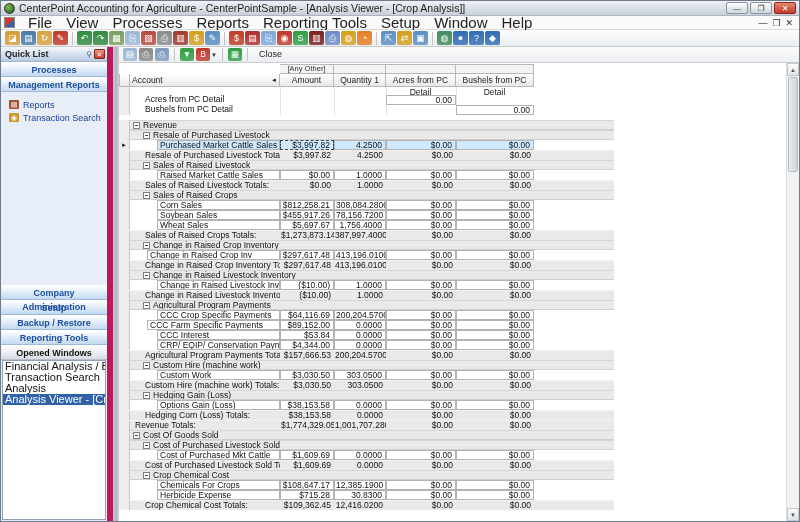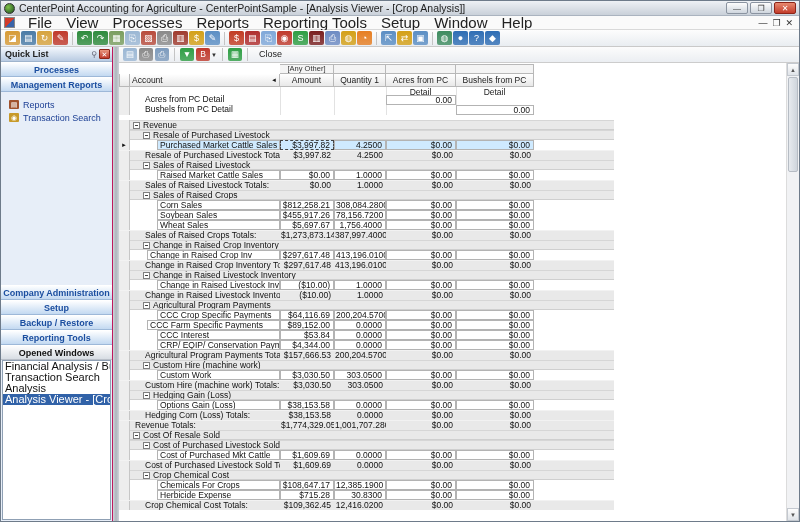--- a/index.html
+++ b/index.html
@@ -23,21 +23,21 @@
 
   
   .toolbar { height:17px; flex:none; background:linear-gradient(#fdfdfd,#e9edf1); border-bottom:1px solid #c9c9c9; display:flex; align-items:center; padding-left:4px; gap:1px; }
   .tb-sep { width:1px; height:13px; background:#c4c4c4; margin:0 3px; flex:none; }
   .tb-ic { width:15px; height:14px; border-radius:2px; font-size:9px; line-height:14px; text-align:center; color:#fff; flex:none; }
 
   
   .content { flex:1; display:flex; min-height:0; }
 
   
-  .sidebar { width:112px; flex:none; background:#e7eef8; display:flex; flex-direction:column; border-right:1px solid #be185d; }
+  .sidebar { width:112px; flex:none; background:#e7eef8; display:flex; flex-direction:column; border-right:6px solid #be185d; }
   .ql-header { height:15px; flex:none; background:linear-gradient(#f4f8fd,#b9cbe2); border-bottom:1px solid #9fb4cd; display:flex; align-items:center; padding:0 2px 0 4px; }
   .ql-title { font-size:9px; font-weight:bold; color:#222; flex:1; }
   .ql-pin { font-size:8px; color:#667; margin-right:2px; }
   .ql-close { width:11px; height:10px; background:linear-gradient(#e9967f,#c0392b); border:1px solid #8c2418; color:#fff; font-size:7px; line-height:9px; text-align:center; border-radius:1px; }
   .side-bar-btn { height:15px; flex:none; background:linear-gradient(#fdfeff,#c3d9f1); border-bottom:1px solid #9db8d8; border-top:1px solid #fff; font-size:9px; font-weight:bold; color:#1c4fa0; text-align:center; line-height:14px; }
   .side-items { padding:6px 0 2px 8px; }
   .side-item { display:flex; align-items:center; gap:4px; height:13px; font-size:9px; color:#1c3f94; }
   .si-ic { width:10px; height:9px; font-size:7px; line-height:9px; text-align:center; color:#fff; border-radius:1px; flex:none; }
   .side-spacer { flex:1; }
   .ow-header { height:15px; flex:none; background:linear-gradient(#fdfdfd,#d8dde4); border-top:1px solid #fff; border-bottom:1px solid #b9bfc8; font-size:9px; font-weight:bold; color:#111; text-align:center; line-height:14px; }
@@ -549,21 +549,21 @@
                 </span>
                 <span class="num w-amt amount">$1,774,329.05</span>
                 <span class="num w-qty quantity">1,001,707.2800</span>
                 <span class="num w-acr acres">$0.00</span>
                 <span class="num w-bus bushels">$0.00</span>
               </div>
               <div class="g-row group">
                 <span class="ind"></span>
                 <span class="band" style="padding-left: 3px;">
                   <span class="cbox"></span>
-                  <span>Cost Of Resale Sold</span>
+                  <span>Cost Of Goods Sold</span>
                 </span>
               </div>
               <div class="g-row group">
                 <span class="ind"></span>
                 <span class="band" style="padding-left: 13px;">
                   <span class="cbox"></span>
                   <span>Cost of Purchased Livestock Sold</span>
                 </span>
               </div>
               <div class="g-row detail">

